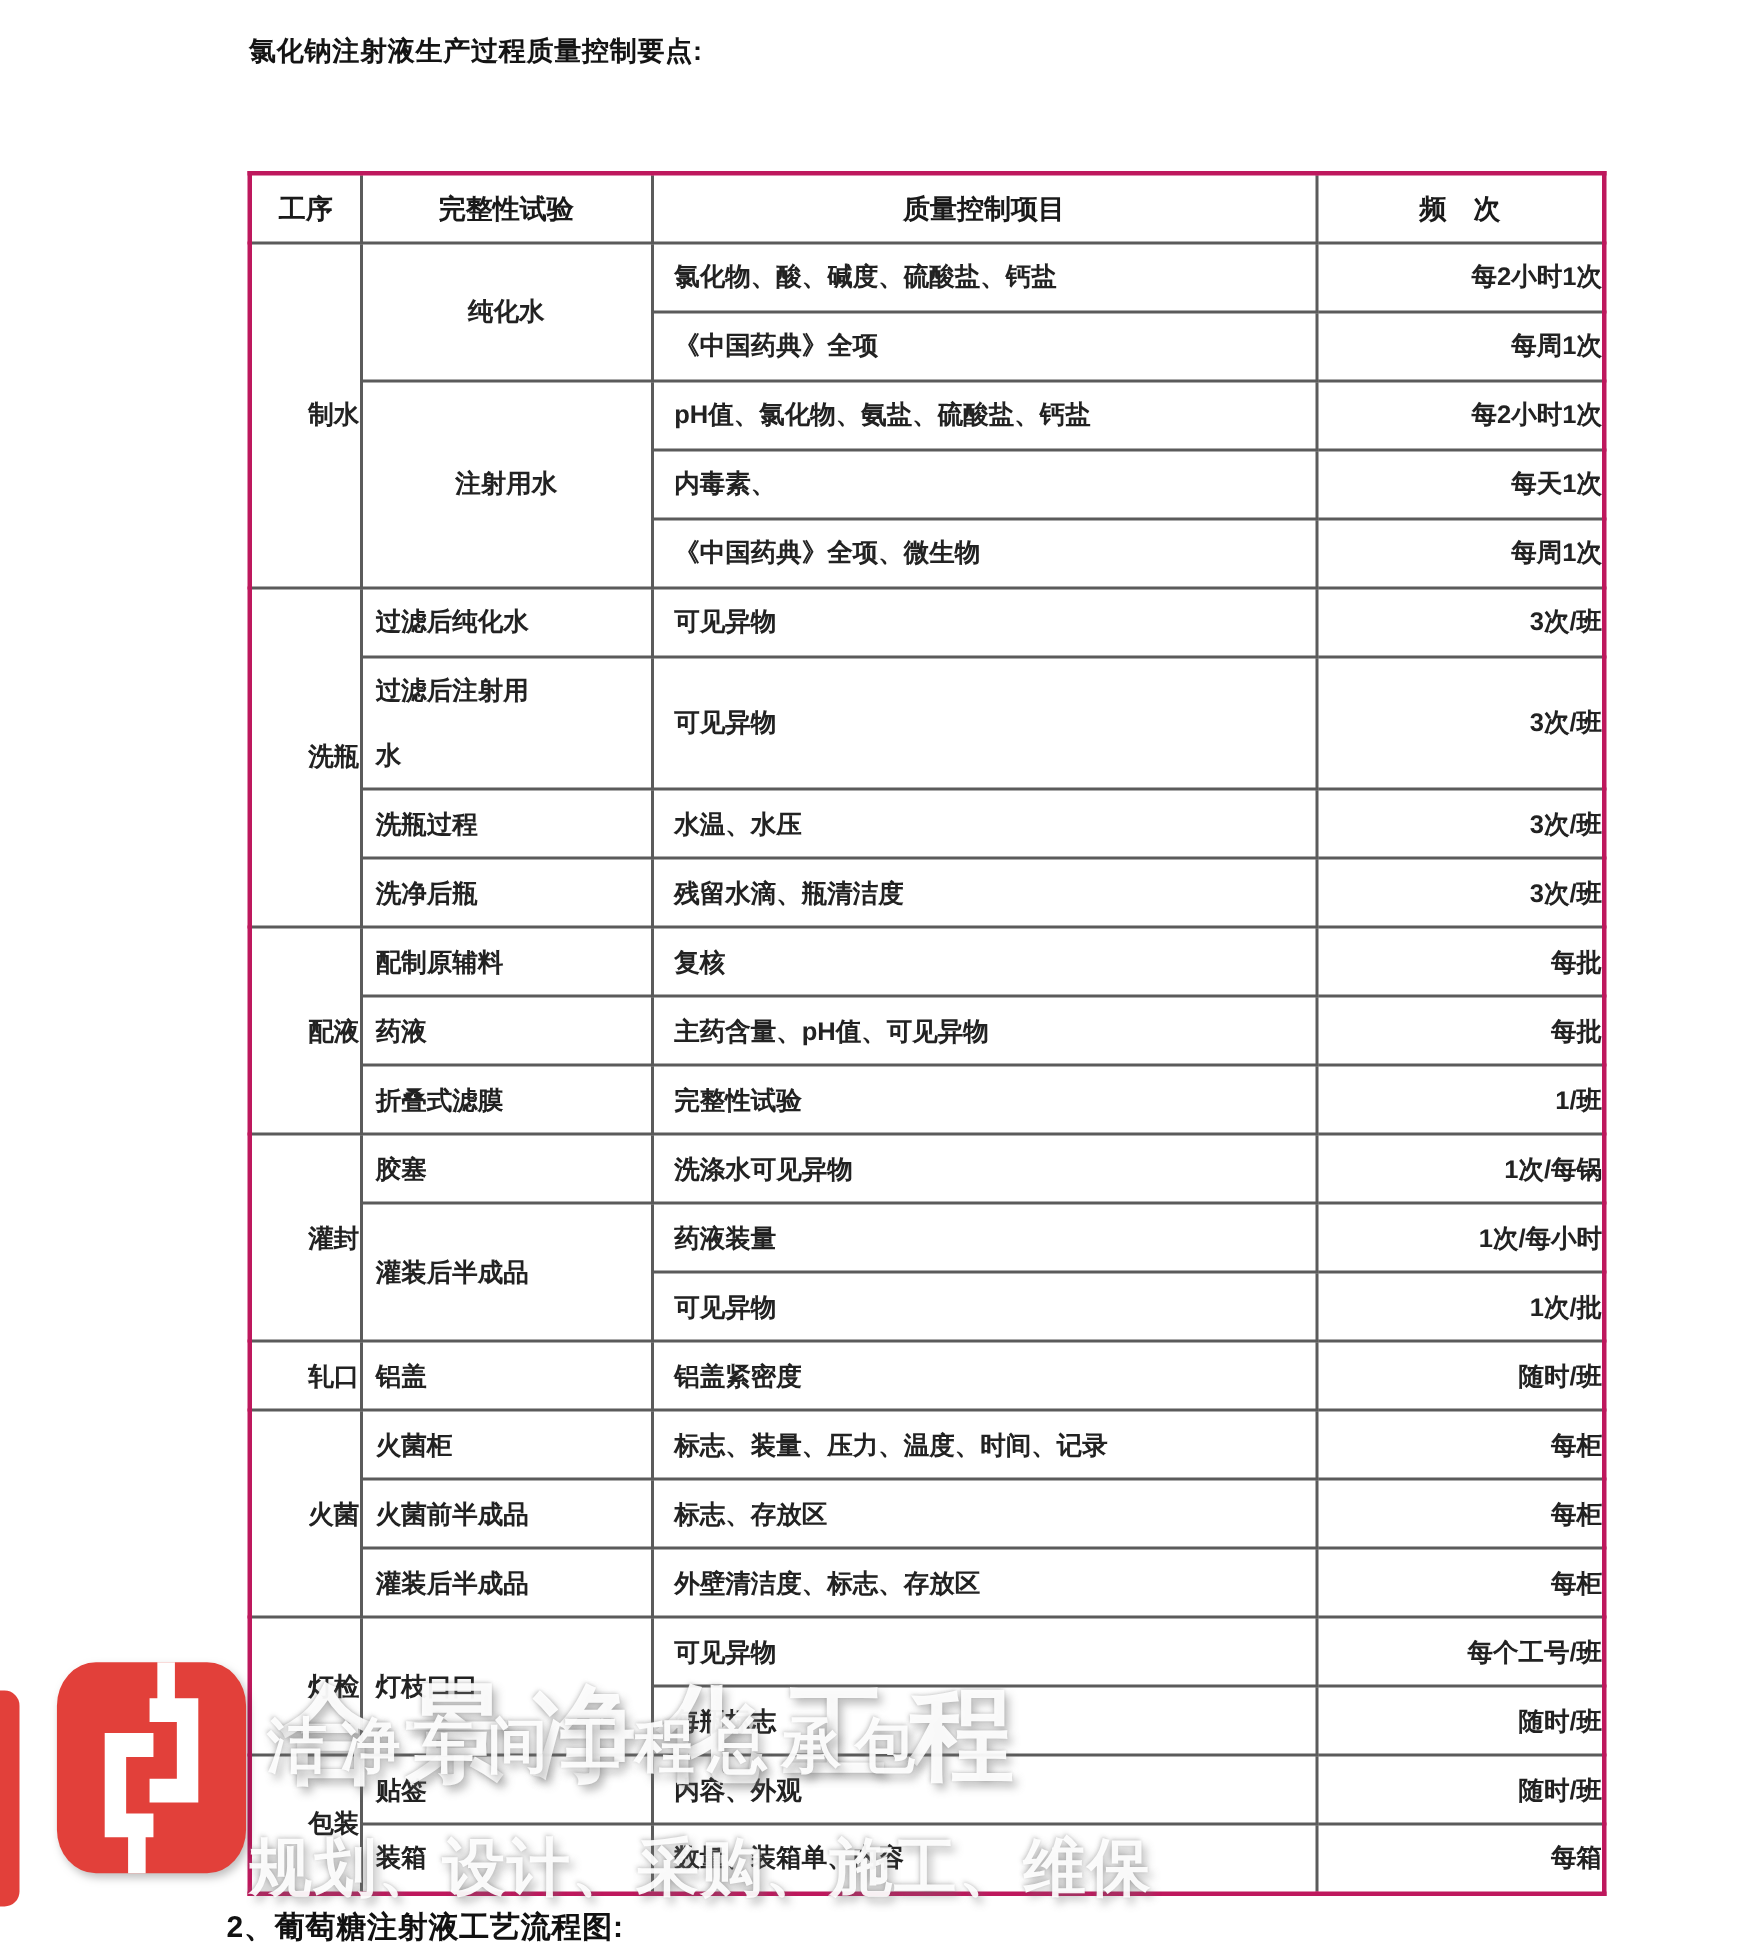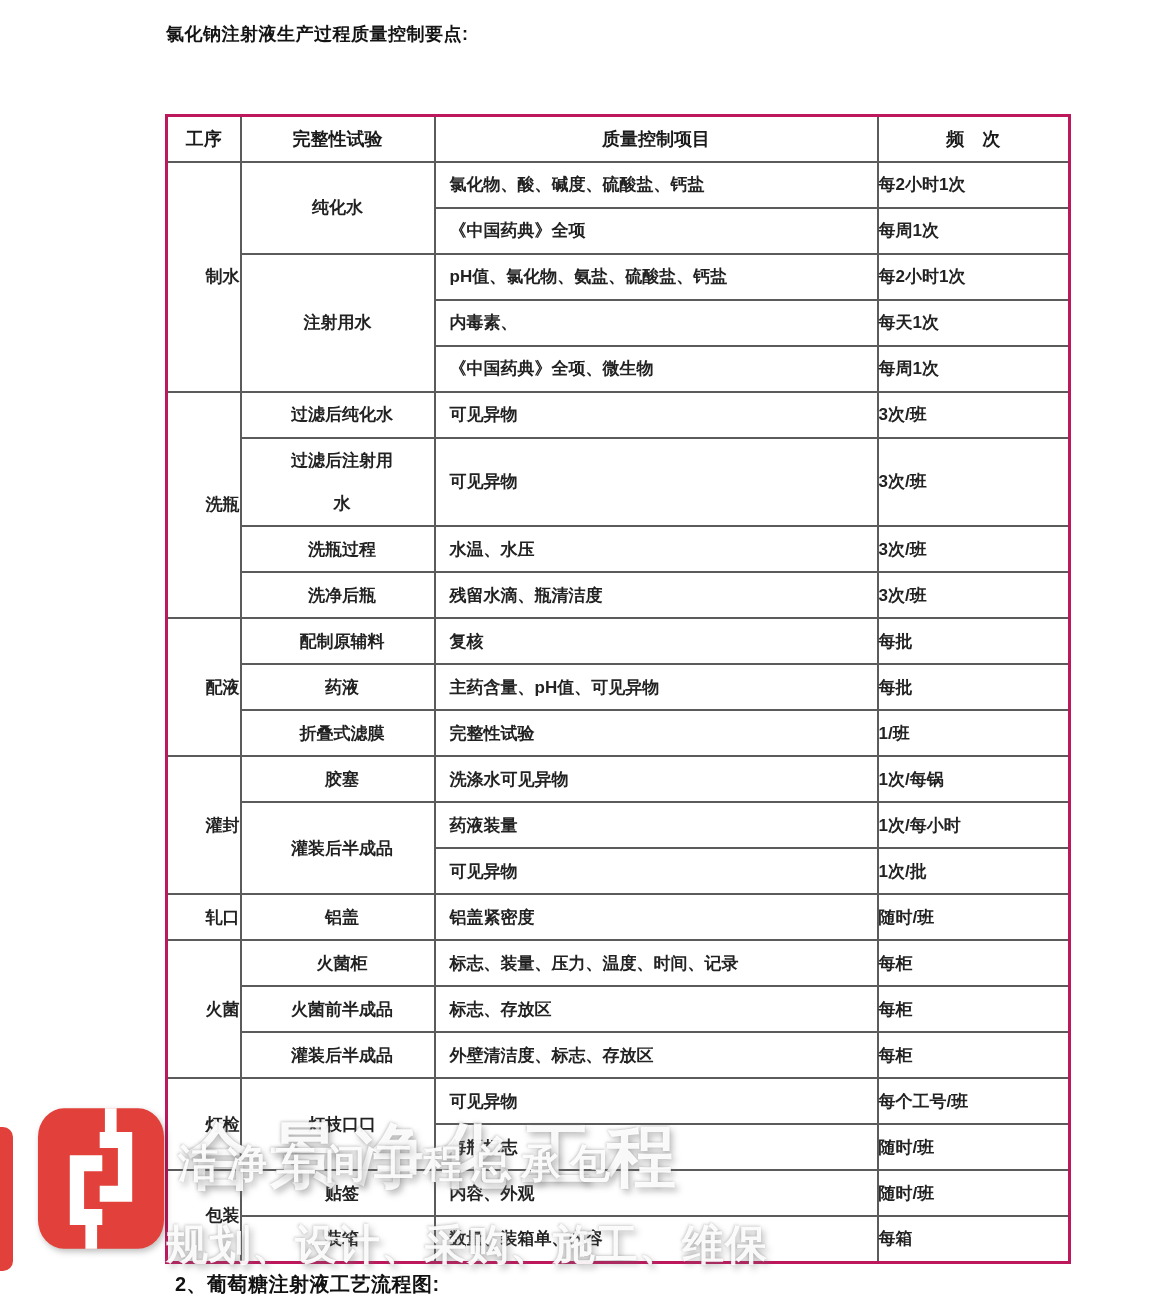--- a/index.html
+++ b/index.html
@@ -20,27 +20,27 @@
   .qc col.c1 { width:74px; }
   .qc col.c2 { width:194px; }
   .qc col.c3 { width:443px; }
   .qc col.c4 { width:192px; }
   .qc tr { height:46px; }
   .qc tr.tall { height:72px; }
   .qc th, .qc td { border:2px solid #5b5b5b; vertical-align:middle; }
   .qc th { font-size:18px; font-weight:600; text-align:center; color:#1a1a1a; }
   .qc td { font-size:17px; font-weight:600; color:#222; }
   td.proc { text-align:right; }
-  td.point { text-align:center; padding-left:9px; }
+  td.point { text-align:left; padding-left:9px; }
   td.point.center { text-align:center; padding-left:0; }
   td.item { text-align:left; padding-left:14px; }
-  td.freq { text-align:left; }
+  td.freq { text-align:right; }
   td.wrap2 { white-space:pre-line; line-height:2.55; }
   .footer-note {
-    position:absolute; left:175px; top:1271px;
+    position:absolute; left:151px; top:1271px;
     font-size:20px; font-weight:700; color:#111; letter-spacing:0.5px;
   }
   .left-strip {
     position:absolute; left:0; top:1127px; width:13px; height:144px;
     background:#e2403a; border-radius:0 10px 10px 0; z-index:2;
   }
   .logo-box { position:absolute; left:36px; top:1106px; width:130px; height:145px; z-index:2;
     filter:drop-shadow(2px 3px 3px rgba(0,0,0,0.25)); }
   .wm {
     position:absolute; z-index:3; font-weight:700; color:rgba(255,255,255,0.93);

